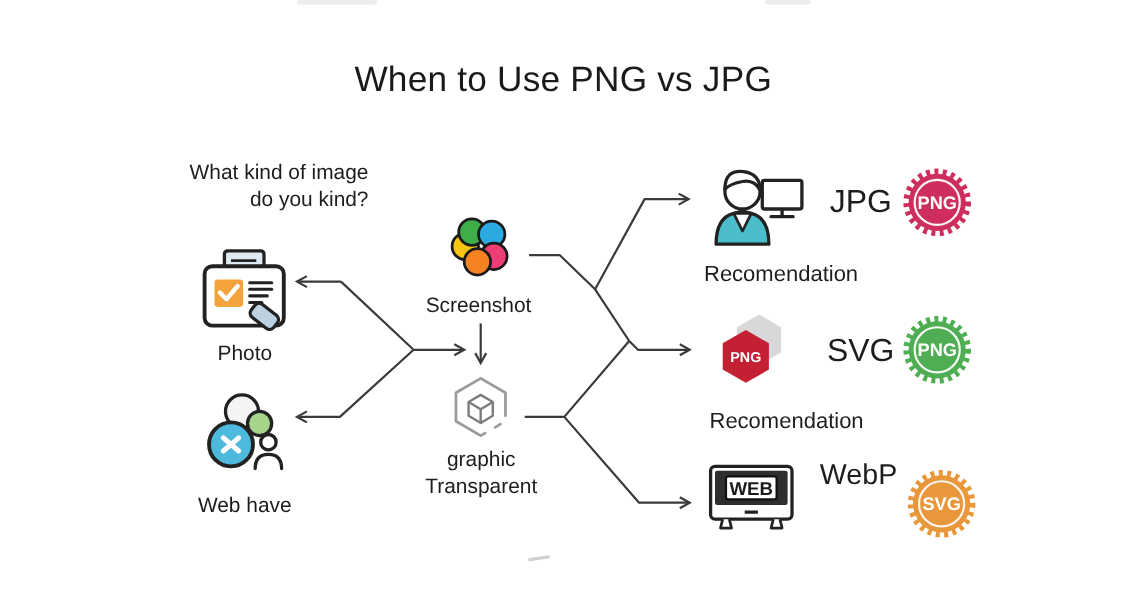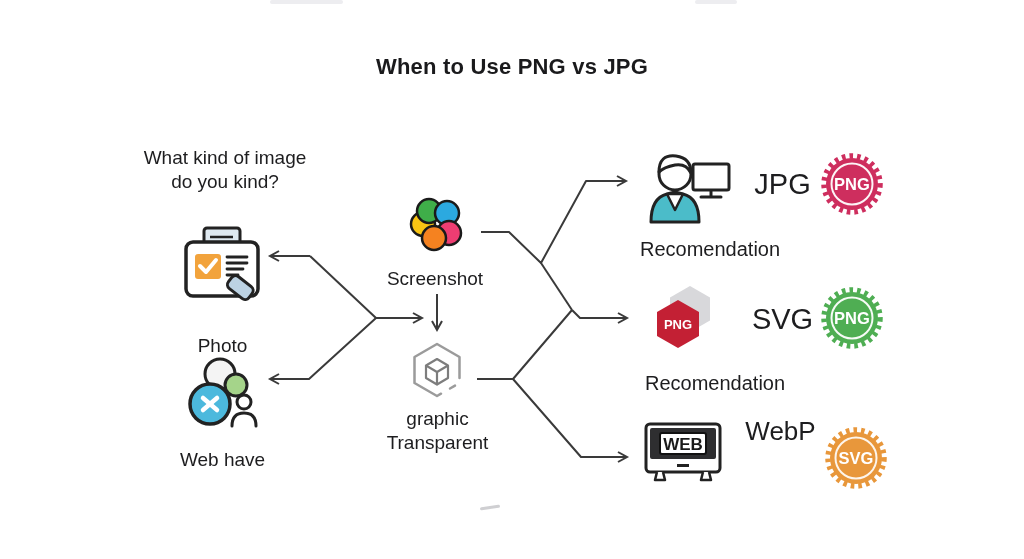--- a/index.html
+++ b/index.html
@@ -1,19 +1,19 @@
 <!DOCTYPE html>
 <html><head>
 <meta charset="utf-8">
 <style>
   html,body{margin:0;padding:0;background:#fff;}
   #canvas{position:relative;width:1024px;height:559px;background:#ffffff;overflow:hidden;
           font-family:"Liberation Sans",sans-serif;color:#1d1d1f;}
   .abs{position:absolute;}
-  .title{left:0;top:54px;width:1024px;text-align:center;font-size:22px;font-weight:bold;
+  .title{left:0;top:54px;width:1024px;text-align:center;font-size:32px;font-weight:normal;
          color:#1a1a1c;letter-spacing:.2px;}
   .lbl{font-size:19px;color:#1d1d1f;text-align:center;line-height:24px;}
   .fmt{font-size:29px;color:#1d1d1f;text-align:center;}
   .note{font-size:20px;color:#1d1d1f;text-align:left;}
   .topbar{background:#ededf0;border-radius:2px;}
   svg text{font-family:"Liberation Sans",sans-serif;}
   .bottom-mark{width:20px;height:3px;background:#cfcfd2;border-radius:2px;transform:rotate(-8deg);}
 </style>
 </head>
 <body>
@@ -39,42 +39,42 @@
       <path d="M 376,318 L 309,379 L 270,379" marker-end="url(#arr)"></path>
       <path d="M 437,294 L 437,330" marker-end="url(#arr)"></path>
       <path d="M 481,232 L 509,232 L 541,263 L 586,181 L 626,181" marker-end="url(#arr)"></path>
       <path d="M 541,263 L 572,310"></path>
       <path d="M 477,379 L 513,379 L 572,310"></path>
       <path d="M 572,310 L 580,318 L 627,318" marker-end="url(#arr)"></path>
       <path d="M 513,379 L 581,457 L 627,457" marker-end="url(#arr)"></path>
     </g>
   </svg>
 
-  <div class="abs lbl" style="left:115px;top:146px;width:220px;">
+  <div class="abs lbl" style="left:115px;top:146px;width:220px;text-align:right;">
     <div>What kind of image</div>
     <div>do you kind?</div>
   </div>
 
   <svg class="abs" style="left:183px;top:226px;" width="82" height="86" viewBox="0 0 82 86">
     <rect x="21" y="2" width="36" height="18" rx="3" fill="#dfe9f0" stroke="#222" stroke-width="3"></rect>
     <line x1="27" y1="11" x2="50" y2="11" stroke="#222" stroke-width="2.5"></line>
     <rect x="3" y="16" width="72" height="54" rx="7" fill="#ffffff" stroke="#222" stroke-width="3.5"></rect>
     <rect x="12" y="28" width="26" height="25" rx="3" fill="#f2a33c"></rect>
     <path d="M17,40 L23,46 L33,34" stroke="#ffffff" stroke-width="4" fill="none" stroke-linecap="round" stroke-linejoin="round"></path>
     <g stroke="#222" stroke-width="2.8" stroke-linecap="round">
       <line x1="44" y1="31" x2="64" y2="31"></line>
       <line x1="44" y1="37" x2="64" y2="37"></line>
       <line x1="44" y1="43" x2="60" y2="43"></line>
       <line x1="44" y1="49" x2="55" y2="49"></line>
     </g>
     <g transform="rotate(38 57 62)">
       <rect x="44" y="54" width="26" height="15" rx="5" stroke="#222" stroke-width="3" fill="#bcd2e3"></rect>
     </g>
   </svg>
-  <div class="abs lbl" style="left:160px;top:310px;width:125px;margin-top:24px;">Photo</div>
+  <div class="abs lbl" style="left:160px;top:310px;width:125px;">Photo</div>
 
   <svg class="abs" style="left:186px;top:356px;" width="84" height="76" viewBox="0 0 84 76">
     <circle cx="34" cy="18" r="15" fill="#f4f4f4" stroke="#222" stroke-width="3"></circle>
     <circle cx="50" cy="29" r="11" stroke="#222" stroke-width="3" fill="#a5d48a"></circle>
     <circle cx="24" cy="48" r="20" stroke="#222" stroke-width="3.5" fill="#4cb9dd"></circle>
     <g stroke="#ffffff" stroke-width="4.5" stroke-linecap="round">
       <line x1="17" y1="42" x2="31" y2="54"></line>
       <line x1="31" y1="42" x2="17" y2="54"></line>
     </g>
     <circle cx="58" cy="46" r="7" fill="none" stroke="#222" stroke-width="3"></circle>

